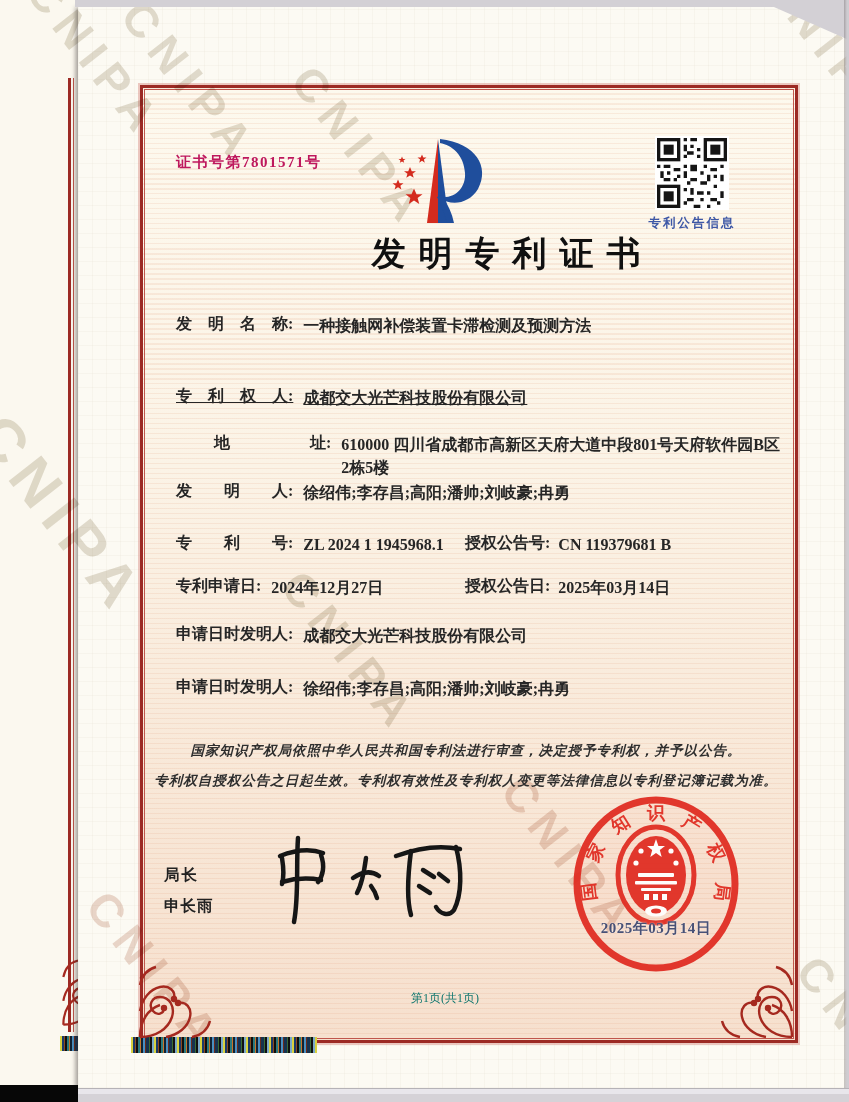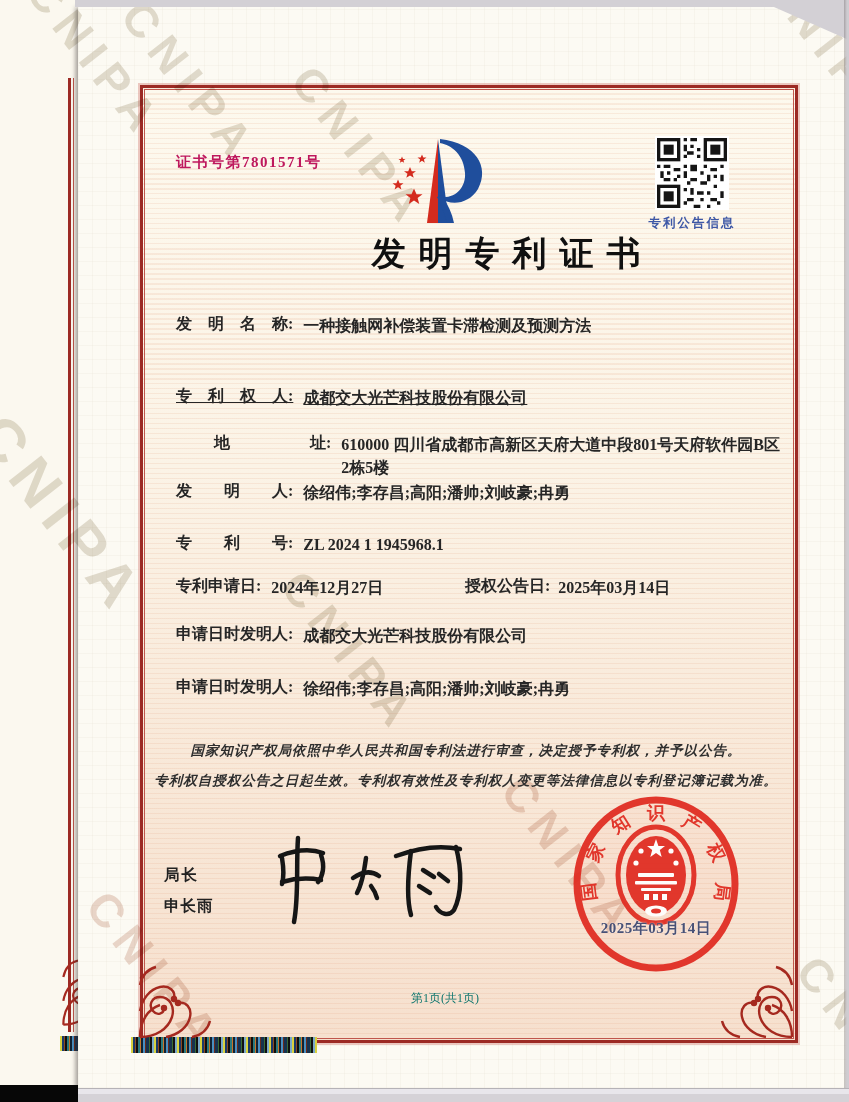--- a/index.html
+++ b/index.html
@@ -184,20 +184,24 @@
       <span class="lab">地　　　　　址:</span>
       <span class="val">610000 四川省成都市高新区天府大道中段801号天府软件园B区2栋5楼</span>
     </div>
     <div class="row r4">
       <span class="lab">发　　明　　人:</span>
       <span class="val">徐绍伟;李存昌;高阳;潘帅;刘岐豪;冉勇</span>
     </div>
     <div class="row r5">
       <span class="lab">专　　利　　号:</span>
       <span class="val">ZL 2024 1 1945968.1</span>
+      <span class="col2">
+        <span class="lab">授权公告号:</span>
+        <span class="val">CN 119379681 B</span>
+      </span>
     </div>
     <div class="row r6">
       <span class="lab">专利申请日:</span>
       <span class="val">2024年12月27日</span>
       <span class="col2">
         <span class="lab">授权公告日:</span>
         <span class="val">2025年03月14日</span>
       </span>
     </div>
     <div class="row r7">

